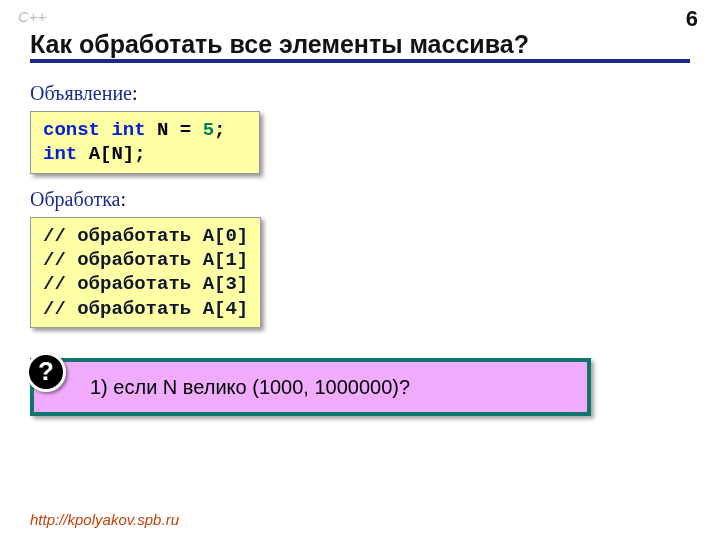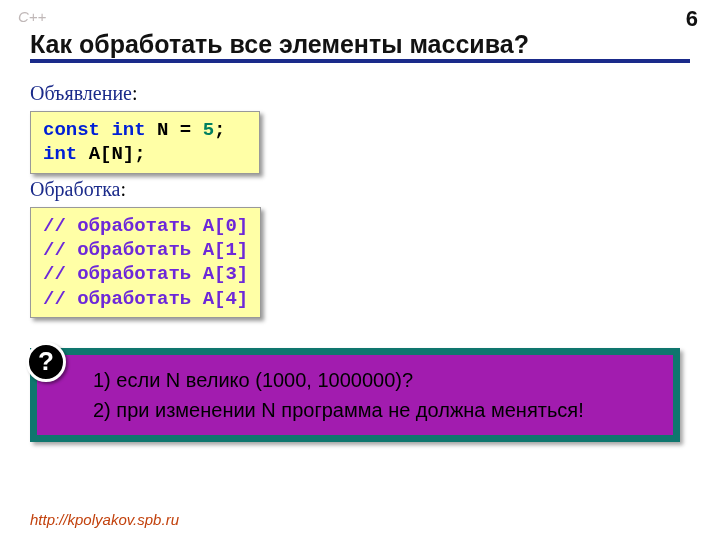--- a/index.html
+++ b/index.html
@@ -59,34 +59,34 @@
     font-family: Liberation Mono, monospace;
     font-size: 19px;
     font-weight: bold;
     line-height: 1.28;
     display: inline-block;
     min-width: 230px;
   }
   .code-box .kw-const { color: #001fd6; }
   .code-box .kw-int { color: #001fd6; }
   .code-box .num { color: #008060; }
-  .code-box .comment { color: #6d28d9; }
+  .code-box .comment { color: #0f172a; }
   .callout-wrap {
     position: relative;
     margin-top: 30px;
   }
   .callout {
-    background: #a21caf;
-    border: 7px solid #0f766e;
+    background: #f0abfc;
+    border: 4px solid #0f766e;
     box-shadow: 3px 3px 4px rgba(0,0,0,0.35);
     padding: 10px 16px 10px 56px;
     font-size: 20px;
     color: #000;
     line-height: 1.5;
-    width: 650px;
+    width: 561px;
   }
   .q-badge {
     position: absolute;
     left: -4px;
     top: -6px;
     width: 40px;
     height: 40px;
     background: #000;
     border: 3px solid #fff;
     border-radius: 50%;
@@ -124,33 +124,32 @@
       <span class="kw-const">const</span>
       <span class="kw-int">int</span>
       <span>N</span> <span>=</span> <span class="num">5</span><span>;</span>
     </div>
     <div>
       <span class="kw-int">int</span>
       <span>A[N];</span>
     </div>
   </div>
 
-  <div class="section-label" style="margin-top:4px;">
+  <div class="section-label" style="margin-top:14px;">
     <span>Обработка</span><span class="colon">:</span>
   </div>
   <div class="code-box">
     <div class="comment">// обработать A[0]</div>
     <div class="comment">// обработать A[1]</div>
     <div class="comment">// обработать A[3]</div>
     <div class="comment">// обработать A[4]</div>
   </div>
 
   <div class="callout-wrap">
     <div class="q-badge">?</div>
     <div class="callout">
       <div>1) если N велико (1000, 1000000)?</div>
-      <div>2) при изменении N программа не должна меняться!</div>
     </div>
   </div>
 
 </div>
 
 <div class="footer-url">http://kpolyakov.spb.ru</div>
 
 </body></html>

